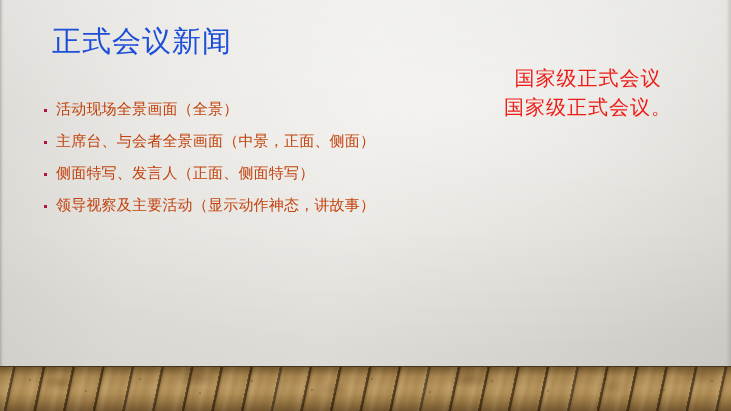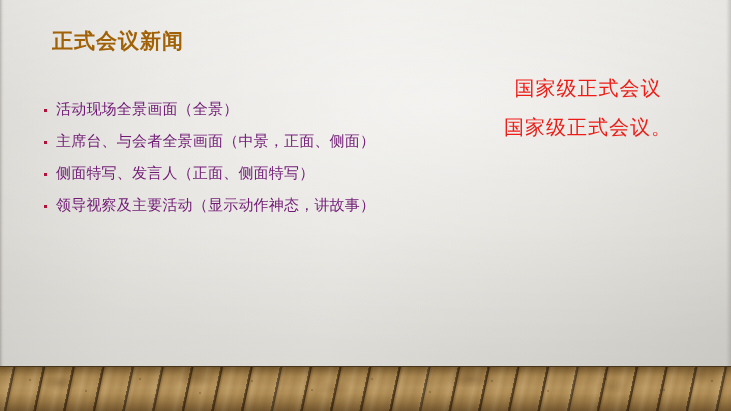--- a/index.html
+++ b/index.html
@@ -130,24 +130,24 @@
     left: 0; top: 366px;
     width: 731px; height: 3px;
     background: linear-gradient(180deg, #4b3a20 0%, #3a2c16 55%, #6b5330 100%);
   }
 
   
   .title {
     position: absolute;
     left: 52px;
     top: 24px;
-    font-size: 21px;
+    font-size: 29px;
     line-height: 34px;
-    font-weight: bold;
-    color: #a16207;
+    font-weight: normal;
+    color: #1d4ed8;
     letter-spacing: 1px;
     white-space: nowrap;
   }
 
   .bullets {
     position: absolute;
     left: 44px;
     top: 98px;
     width: 430px;
   }
@@ -166,39 +166,39 @@
   }
   .bullet-mark i {
     display: block;
     width: 3px;
     height: 3px;
     background: #b3113c;
   }
   .bullet-text {
     font-size: 15px;
     line-height: 22px;
-    color: #701a75;
+    color: #c2410c;
     white-space: nowrap;
     letter-spacing: 0.2px;
   }
 
   .quote {
     position: absolute;
     left: 452px;
     top: 64px;
     width: 272px;
     text-align: center;
     color: #ed1c16;
     font-family: "DejaVu Serif", "Liberation Serif", serif;
     font-size: 20px;
     line-height: 29px;
     letter-spacing: 1px;
     font-weight: normal;
   }
-  .quote div { white-space: nowrap; margin-top: 10px; }
+  .quote div { white-space: nowrap; }
 </style>
 </head>
 <body>
 
 <div class="slide">
 
   <div class="wall"></div>
   <div class="wall-sheen"></div>
   <div class="wall-left-edge"></div>
   <div class="wall-right-edge"></div>

